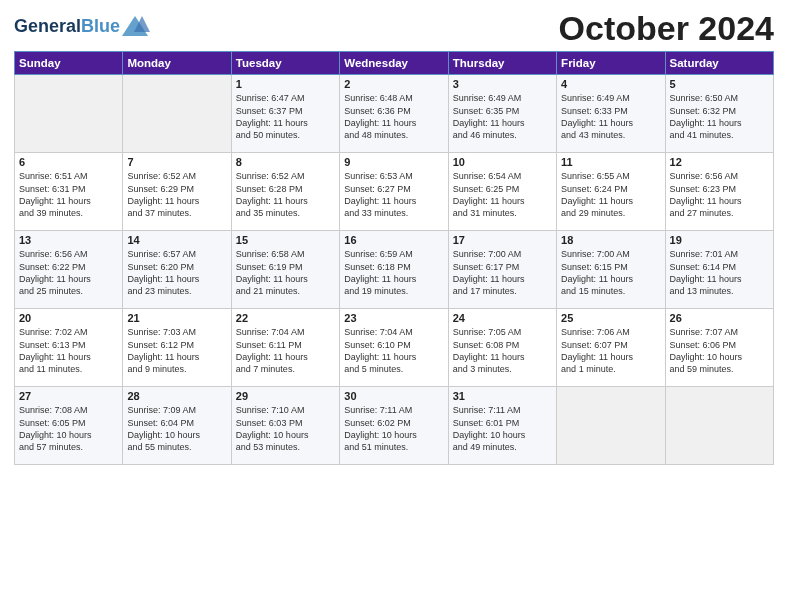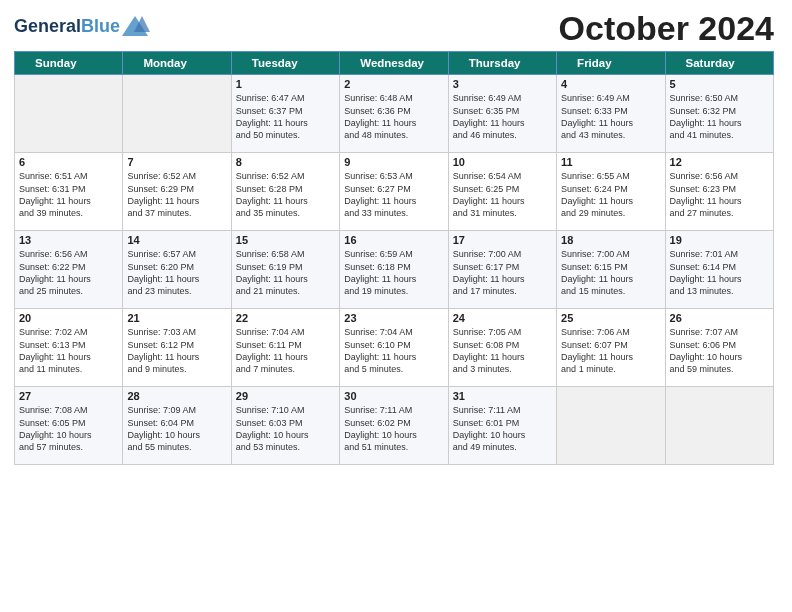--- a/index.html
+++ b/index.html
@@ -46,25 +46,25 @@
       font-size: 13px;
       color: #444;
       margin-top: 1px;
     }
     table {
       width: 100%;
       border-collapse: collapse;
       table-layout: fixed;
     }
     thead tr th {
-      background-color: #0f766e;
+      background-color: #4c1d95;
       color: #fff;
       font-size: 11.5px;
       font-weight: bold;
-      padding: 5px 20px;
+      padding: 5px 4px;
       text-align: left;
       border: 1px solid #5a8fc7;
     }
     tbody tr td {
       border: 1px solid #ccc;
       vertical-align: top;
       padding: 3px 4px 3px 4px;
       font-size: 9.5px;
       color: #222;
       height: 78px;

